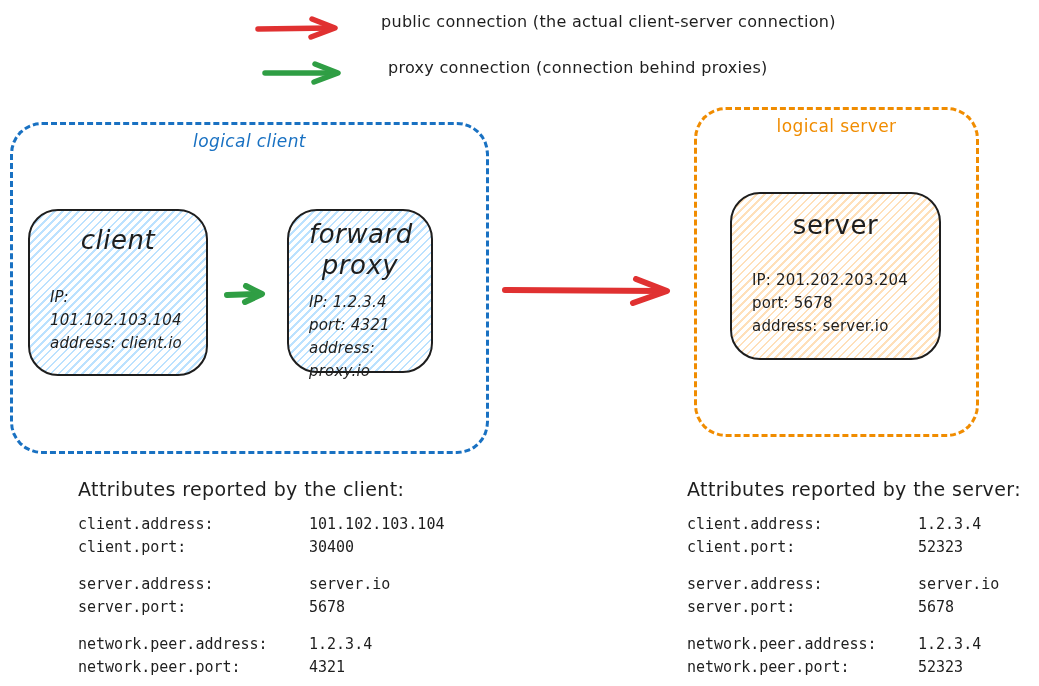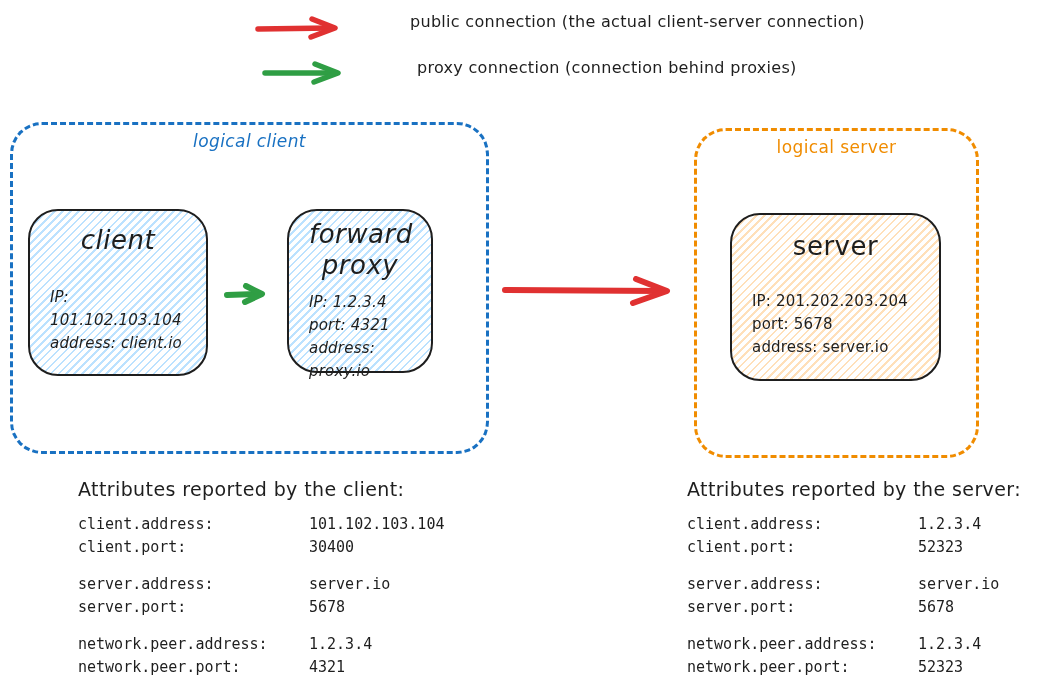--- a/index.html
+++ b/index.html
@@ -14,21 +14,20 @@
     overflow: hidden;
   }
   .abs { position: absolute; }
 
   
   .legend-label {
     font-size: 16px;
     letter-spacing: 0.3px;
     color: #1e1e1e;
     white-space: nowrap;
-    margin-left: 29px;
   }
 
   
   .logical-box {
     position: absolute;
     border-radius: 32px;
     border: 3px dashed;
   }
   .logical-box.blue   { border-color: #1971c2; font-style: italic; }
   .logical-box.orange { border-color: #f08c00; }
@@ -140,21 +139,21 @@
     </svg>
   </div>
 
   <div class="abs" style="left:501px; top:276px;">
     <svg width="190" height="30" viewBox="0 0 190 30">
       <line x1="4" y1="14" x2="160" y2="15" stroke="#e03131" stroke-width="6" stroke-linecap="round"></line>
       <polyline points="135,3 166,15 132,27" fill="none" stroke="#e03131" stroke-width="6" stroke-linecap="round" stroke-linejoin="round"></polyline>
     </svg>
   </div>
 
-  <div class="logical-box orange" style="left:694px; top:128px; width:285px; height:330px;">
+  <div class="logical-box orange" style="left:694px; top:107px; width:285px; height:330px;">
     <div class="logical-label">logical server</div>
 
     <div class="node fill-orange" style="left:33px; top:82px; width:211px; height:168px;">
       <div class="node-title" style="margin-top:16px;">server</div>
       <div class="node-lines" style="margin-top:28px;">
         <div>IP: 201.202.203.204</div>
         <div>port: 5678</div>
         <div>address: server.io</div>
       </div>
     </div>

